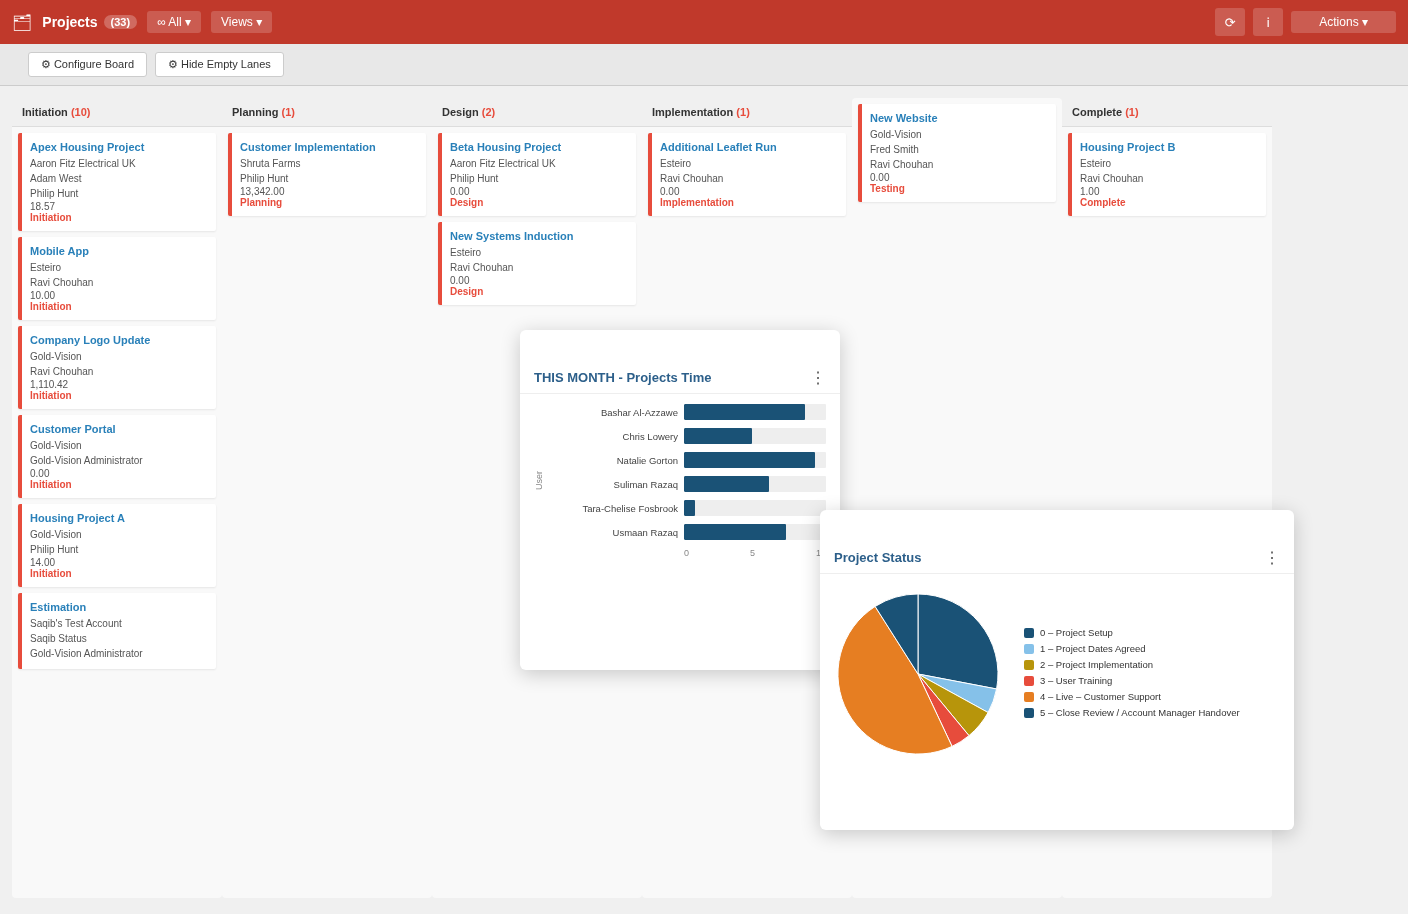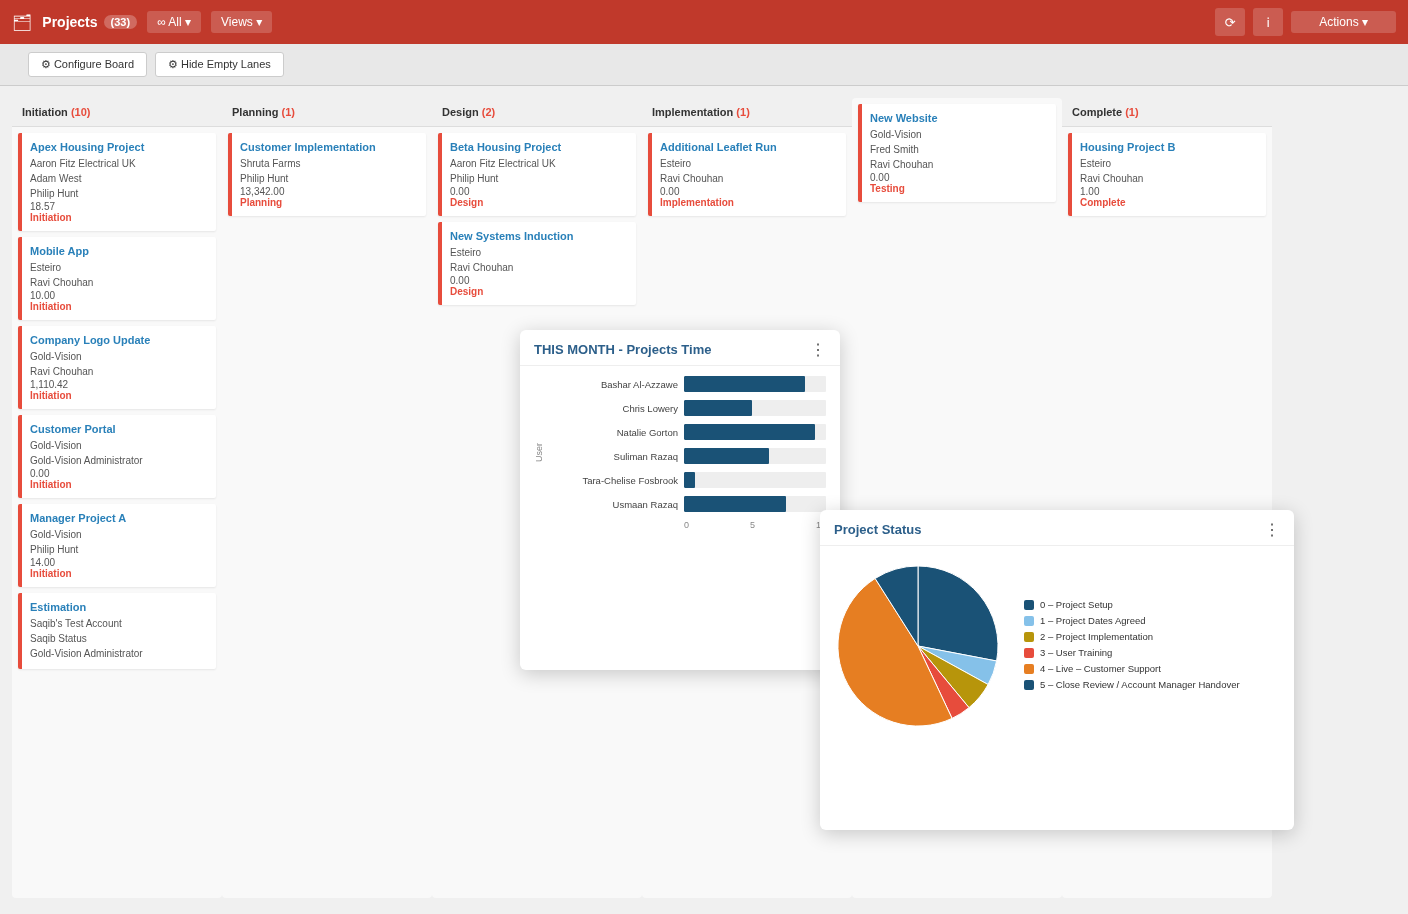--- a/index.html
+++ b/index.html
@@ -146,20 +146,21 @@
       border-radius: 6px;
       box-shadow: 0 4px 20px rgba(0,0,0,0.2);
       pointer-events: all;
     }
     .chart-box-header {
       display: flex;
       align-items: center;
       justify-content: space-between;
       padding: 10px 14px 6px;
       border-bottom: 1px solid #eee;
+      margin-top: 28px;
     }
     .chart-title { font-size: 13px; font-weight: bold; color: #2c5f8a; }
     .chart-menu-btn {
       background: none; border: none; cursor: pointer;
       font-size: 16px; color: #555;
     }
 
     
     .bar-chart-box {
       top: 330px; left: 520px;
@@ -283,21 +284,21 @@
           <div class="card-stage">Initiation</div>
         </div>
         <div class="kanban-card">
           <div class="card-title">Customer Portal</div>
           <div class="card-line">Gold-Vision</div>
           <div class="card-line">Gold-Vision Administrator</div>
           <div class="card-amount">0.00</div>
           <div class="card-stage">Initiation</div>
         </div>
         <div class="kanban-card">
-          <div class="card-title">Manager Project A</div>
+          <div class="card-title">Housing Project A</div>
           <div class="card-line">Gold-Vision</div>
           <div class="card-line">Philip Hunt</div>
           <div class="card-amount">14.00</div>
           <div class="card-stage">Initiation</div>
         </div>
         <div class="kanban-card">
           <div class="card-title">Estimation</div>
           <div class="card-line">Saqib's Test Account</div>
           <div class="card-line">Saqib Status</div>
           <div class="card-line">Gold-Vision Administrator</div>

